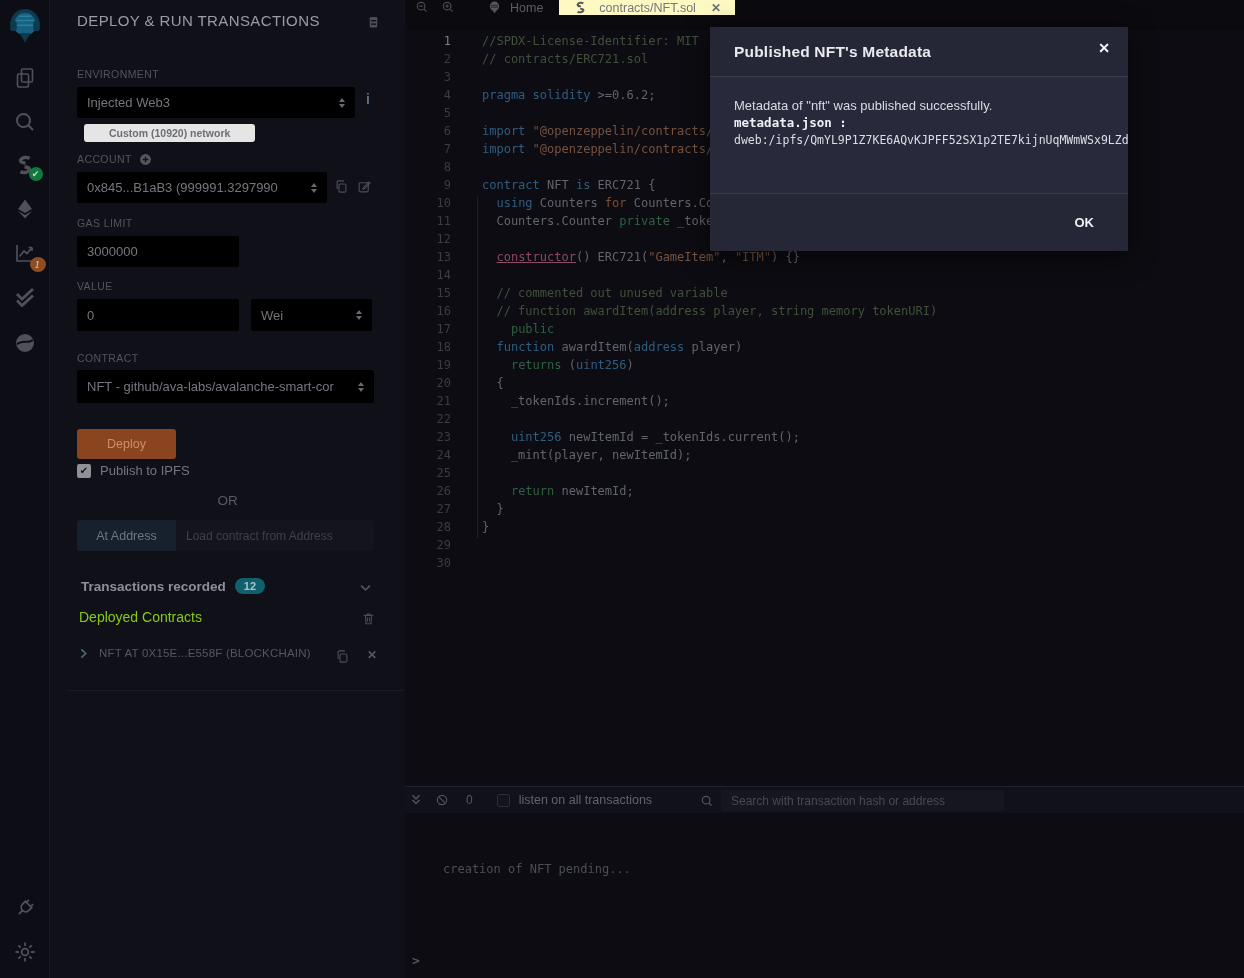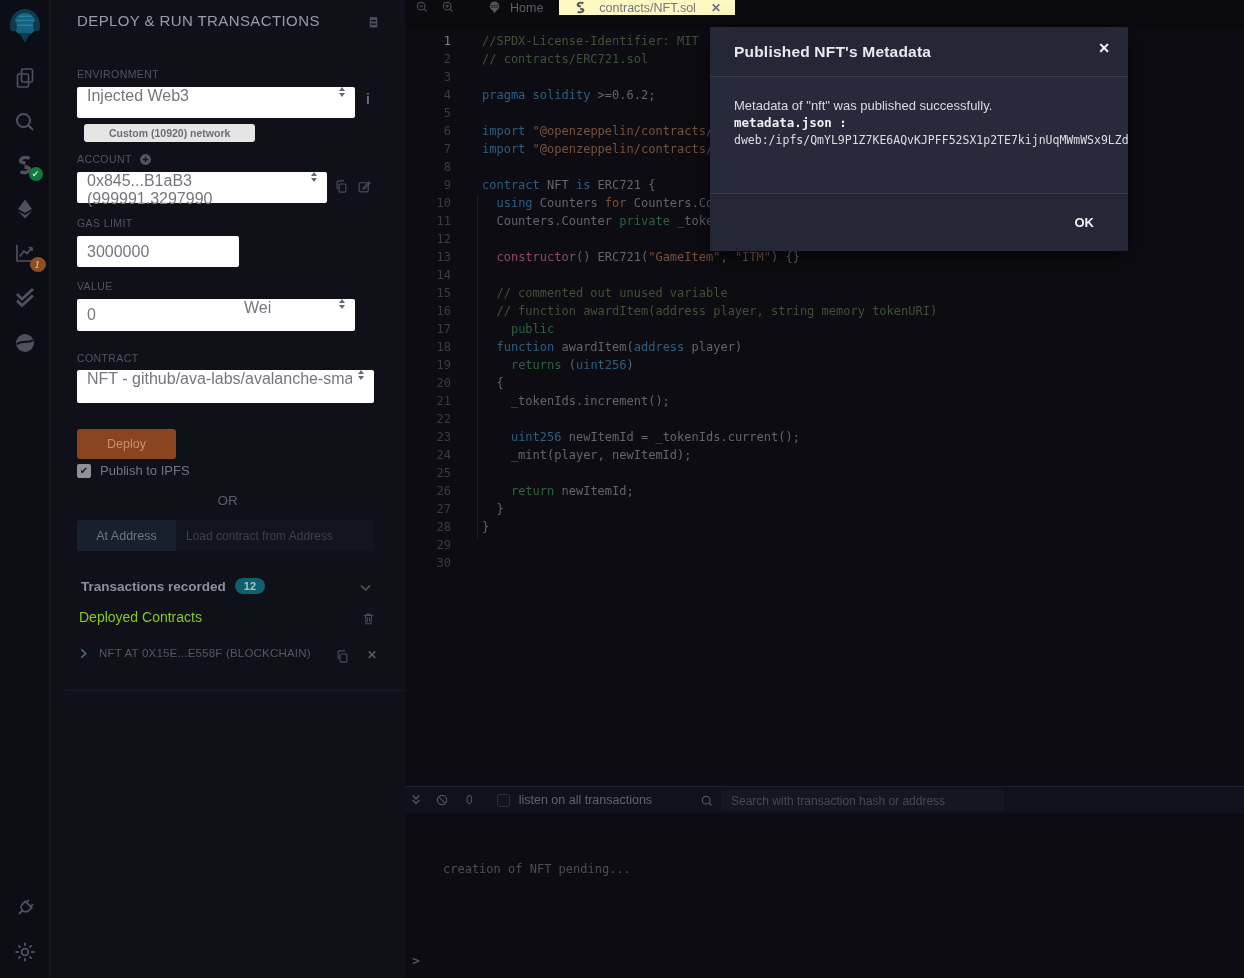--- a/index.html
+++ b/index.html
@@ -18,22 +18,22 @@
   .badge-green { right:-6px; bottom:-4px; width:14px; height:14px; background:var(--check-green,#0e7a3e); color:#c9d2ca; font-size:9px; }
   .badge-orange { right:-9px; bottom:-7px; width:16px; height:15px; background:var(--badge-orange,#8f4d22);
                   color:var(--badge-orange-text,#cdc5bd); font-size:10px; font-style:italic; font-family:"DejaVu Serif", serif; }
 
   
   .sidepanel { position:absolute; left:50px; top:0; width:355px; height:100%;
                background:var(--panel-bg,#101019); z-index:2; }
   .sp { position:absolute; }
   .sp-title { left:27px; top:12px; font-size:15px; color:#9a9ca5; letter-spacing:.4px; }
   .label { font-size:10.5px; font-weight:500; color:#53555d; letter-spacing:.4px; }
-  .select,.input { background:#ffffff; border:none; border-radius:2px; color:#75777f;
-                   font-size:16px; display:flex; align-items:flex-start; padding:0 10px;
+  .select,.input { background:#000000; border:none; border-radius:2px; color:#75777f;
+                   font-size:13px; display:flex; align-items:center; padding:0 10px;
                    justify-content:space-between; }
   input.input { display:block; width:100%; height:100%; outline:none; }
   .ud { display:inline-flex; flex-direction:column; gap:2px; flex:none; margin-left:6px; }
   .ud i { display:block; width:0; height:0; border-left:3.5px solid transparent; border-right:3.5px solid transparent; }
   .ud .u { border-bottom:4.5px solid #666873; }
   .ud .d { border-top:4.5px solid #666873; }
   .net-badge { background:#e5e5e5; color:#6d6f77; font-size:10.5px; font-weight:700;
                padding:3px 25px; border-radius:3px; }
   .mini-ico { width:15px; height:15px; color:#4b4d57; cursor:pointer; }
   .mini-ico svg { width:100%; height:100%; }
@@ -71,21 +71,21 @@
   .editor { position:absolute; left:0; top:30px; right:0; height:756px;
             background:var(--editor-bg,#0c0c12); display:flex; padding-top:2px; }
   .gutter { width:50px; flex:none; }
   .ln { height:18px; line-height:18px; font-family:"DejaVu Sans Mono", monospace; font-size:12px;
         color:#3a3c46; text-align:right; padding-right:4px; cursor:pointer; }
   .ln.active { color:#7e8089; }
   .code { margin-left:27px; flex:1; cursor:text; }
   .code-line { height:18px; line-height:18px; font-family:"DejaVu Sans Mono", monospace;
                font-size:12px; white-space:pre; color:#62646e; }
   .tok-c { color:#41503a; } .tok-k { color:#2f5d80; } .tok-s { color:#77523e; }
-  .tok-g { color:#2f6142; } .tok-p { color:#8d4a66; } .tok-o { color:#7a4e30; } .tok-d { color:#62646e; }
+  .tok-g { color:#2f6142; } .tok-p { color:#8d4a66;text-decoration:underline; } .tok-o { color:#7a4e30; } .tok-d { color:#62646e; }
   .indent-guide { position:absolute; left:72px; top:166px; width:1px; height:342px; background:#1e1f2a; }
 
   
   .terminal { position:absolute; left:0; top:786px; right:0; bottom:0; background:var(--editor-bg,#0c0c12); }
   .term-bar { position:relative; height:27px; background:#10111a; border-top:1px solid #1f202b;
               display:flex; align-items:center; padding-left:4px; }
   .term-ico { width:14px; height:14px; color:#50525c; cursor:pointer; flex:none; }
   .term-ico svg { width:100%; height:100%; }
   .term-count { color:#54565e; font-size:12px; margin-left:17px; }
   .term-cb { width:13px; height:13px; background:#13141d; border:1px solid #2b2d37; border-radius:2px;
@@ -245,21 +245,21 @@
 
     <div class="sp label" style="left:27px; top:217px;">GAS LIMIT</div>
     <div class="sp" style="left:27px; top:236px; width:162px; height:31px;">
       <input class="input" value="3000000" style="">
     </div>
 
     <div class="sp label" style="left:27px; top:280px;">VALUE</div>
     <div class="sp" style="left:27px; top:299px; width:162px; height:32px;">
       <input class="input" value="0" style="">
     </div>
-    <div class="sp select" style="left:184px; top:299px; width:121px; height:32px;gap:41px;">
+    <div class="sp select" style="left:201px; top:299px; width:121px; height:32px;gap:41px;">
       <span>Wei</span>
       <span class="ud">
           <i class="u"></i>
           <i class="d"></i>
         </span>
     </div>
 
     <div class="sp label" style="left:27px; top:352px;">CONTRACT</div>
     <div class="sp select" style="left:27px; top:370px; width:297px; height:33px;">
       <span style="overflow:hidden;white-space:nowrap;">NFT - github/ava-labs/avalanche-smart-cor</span>

